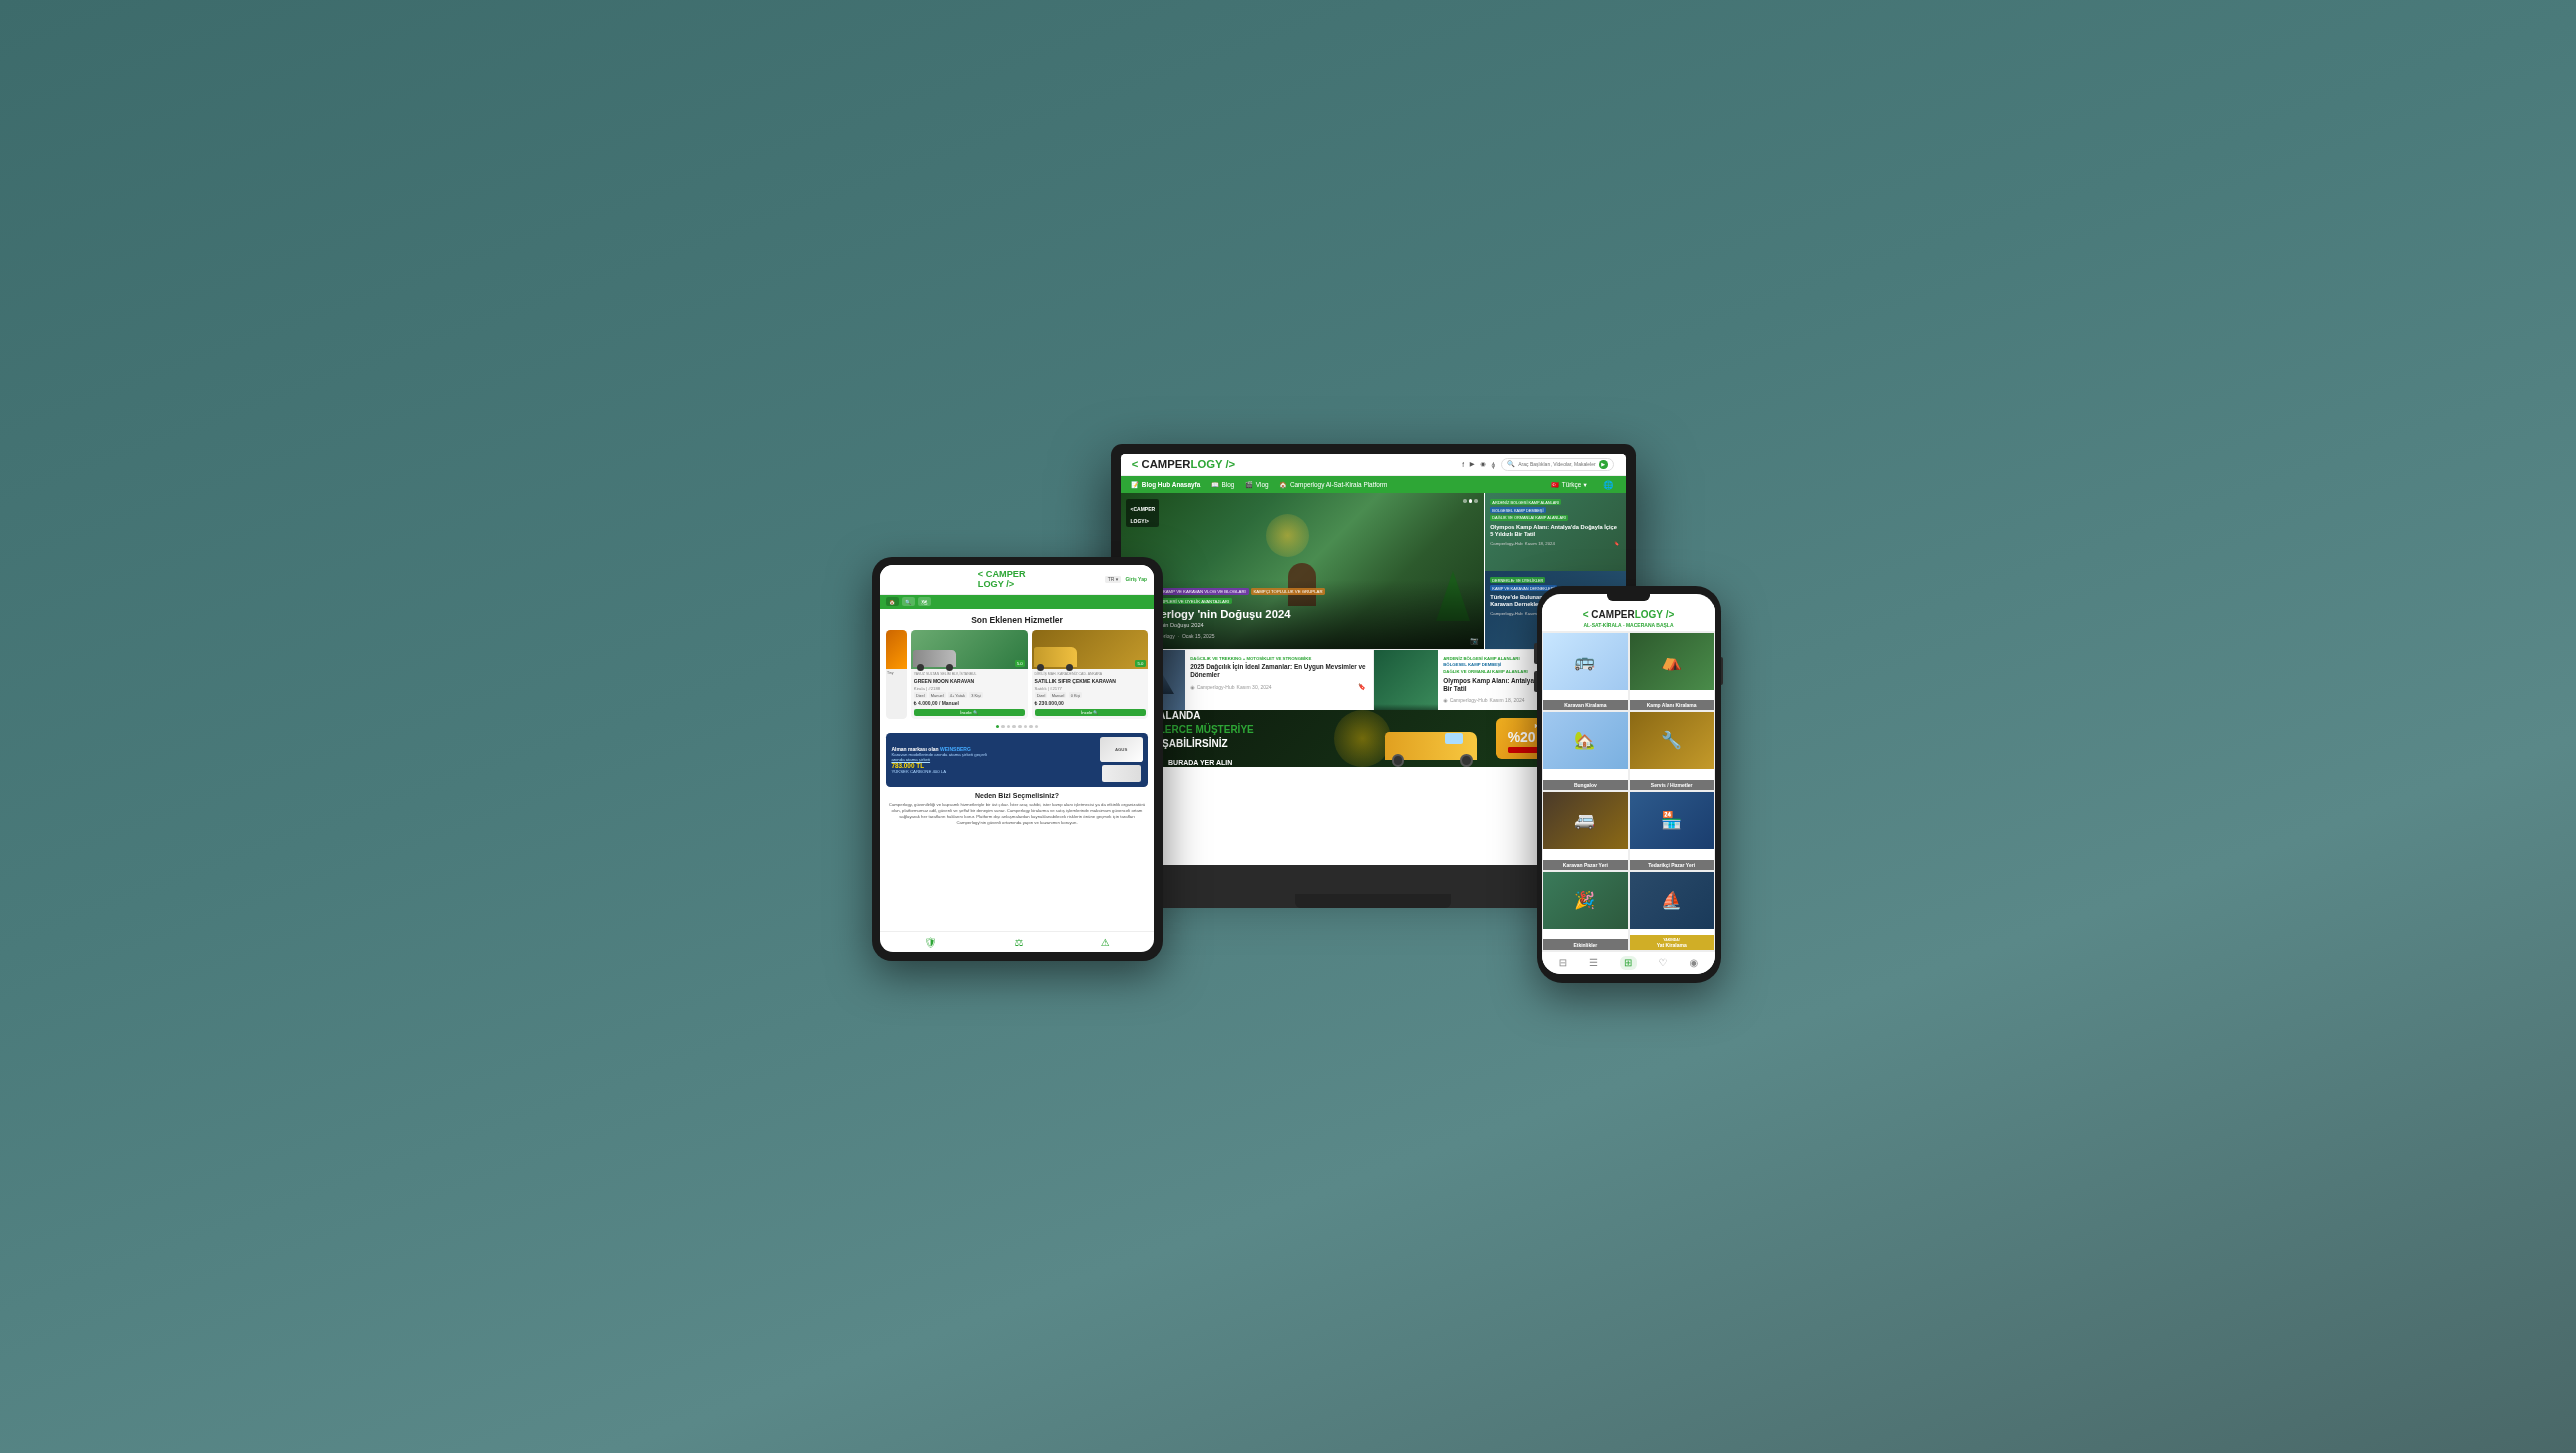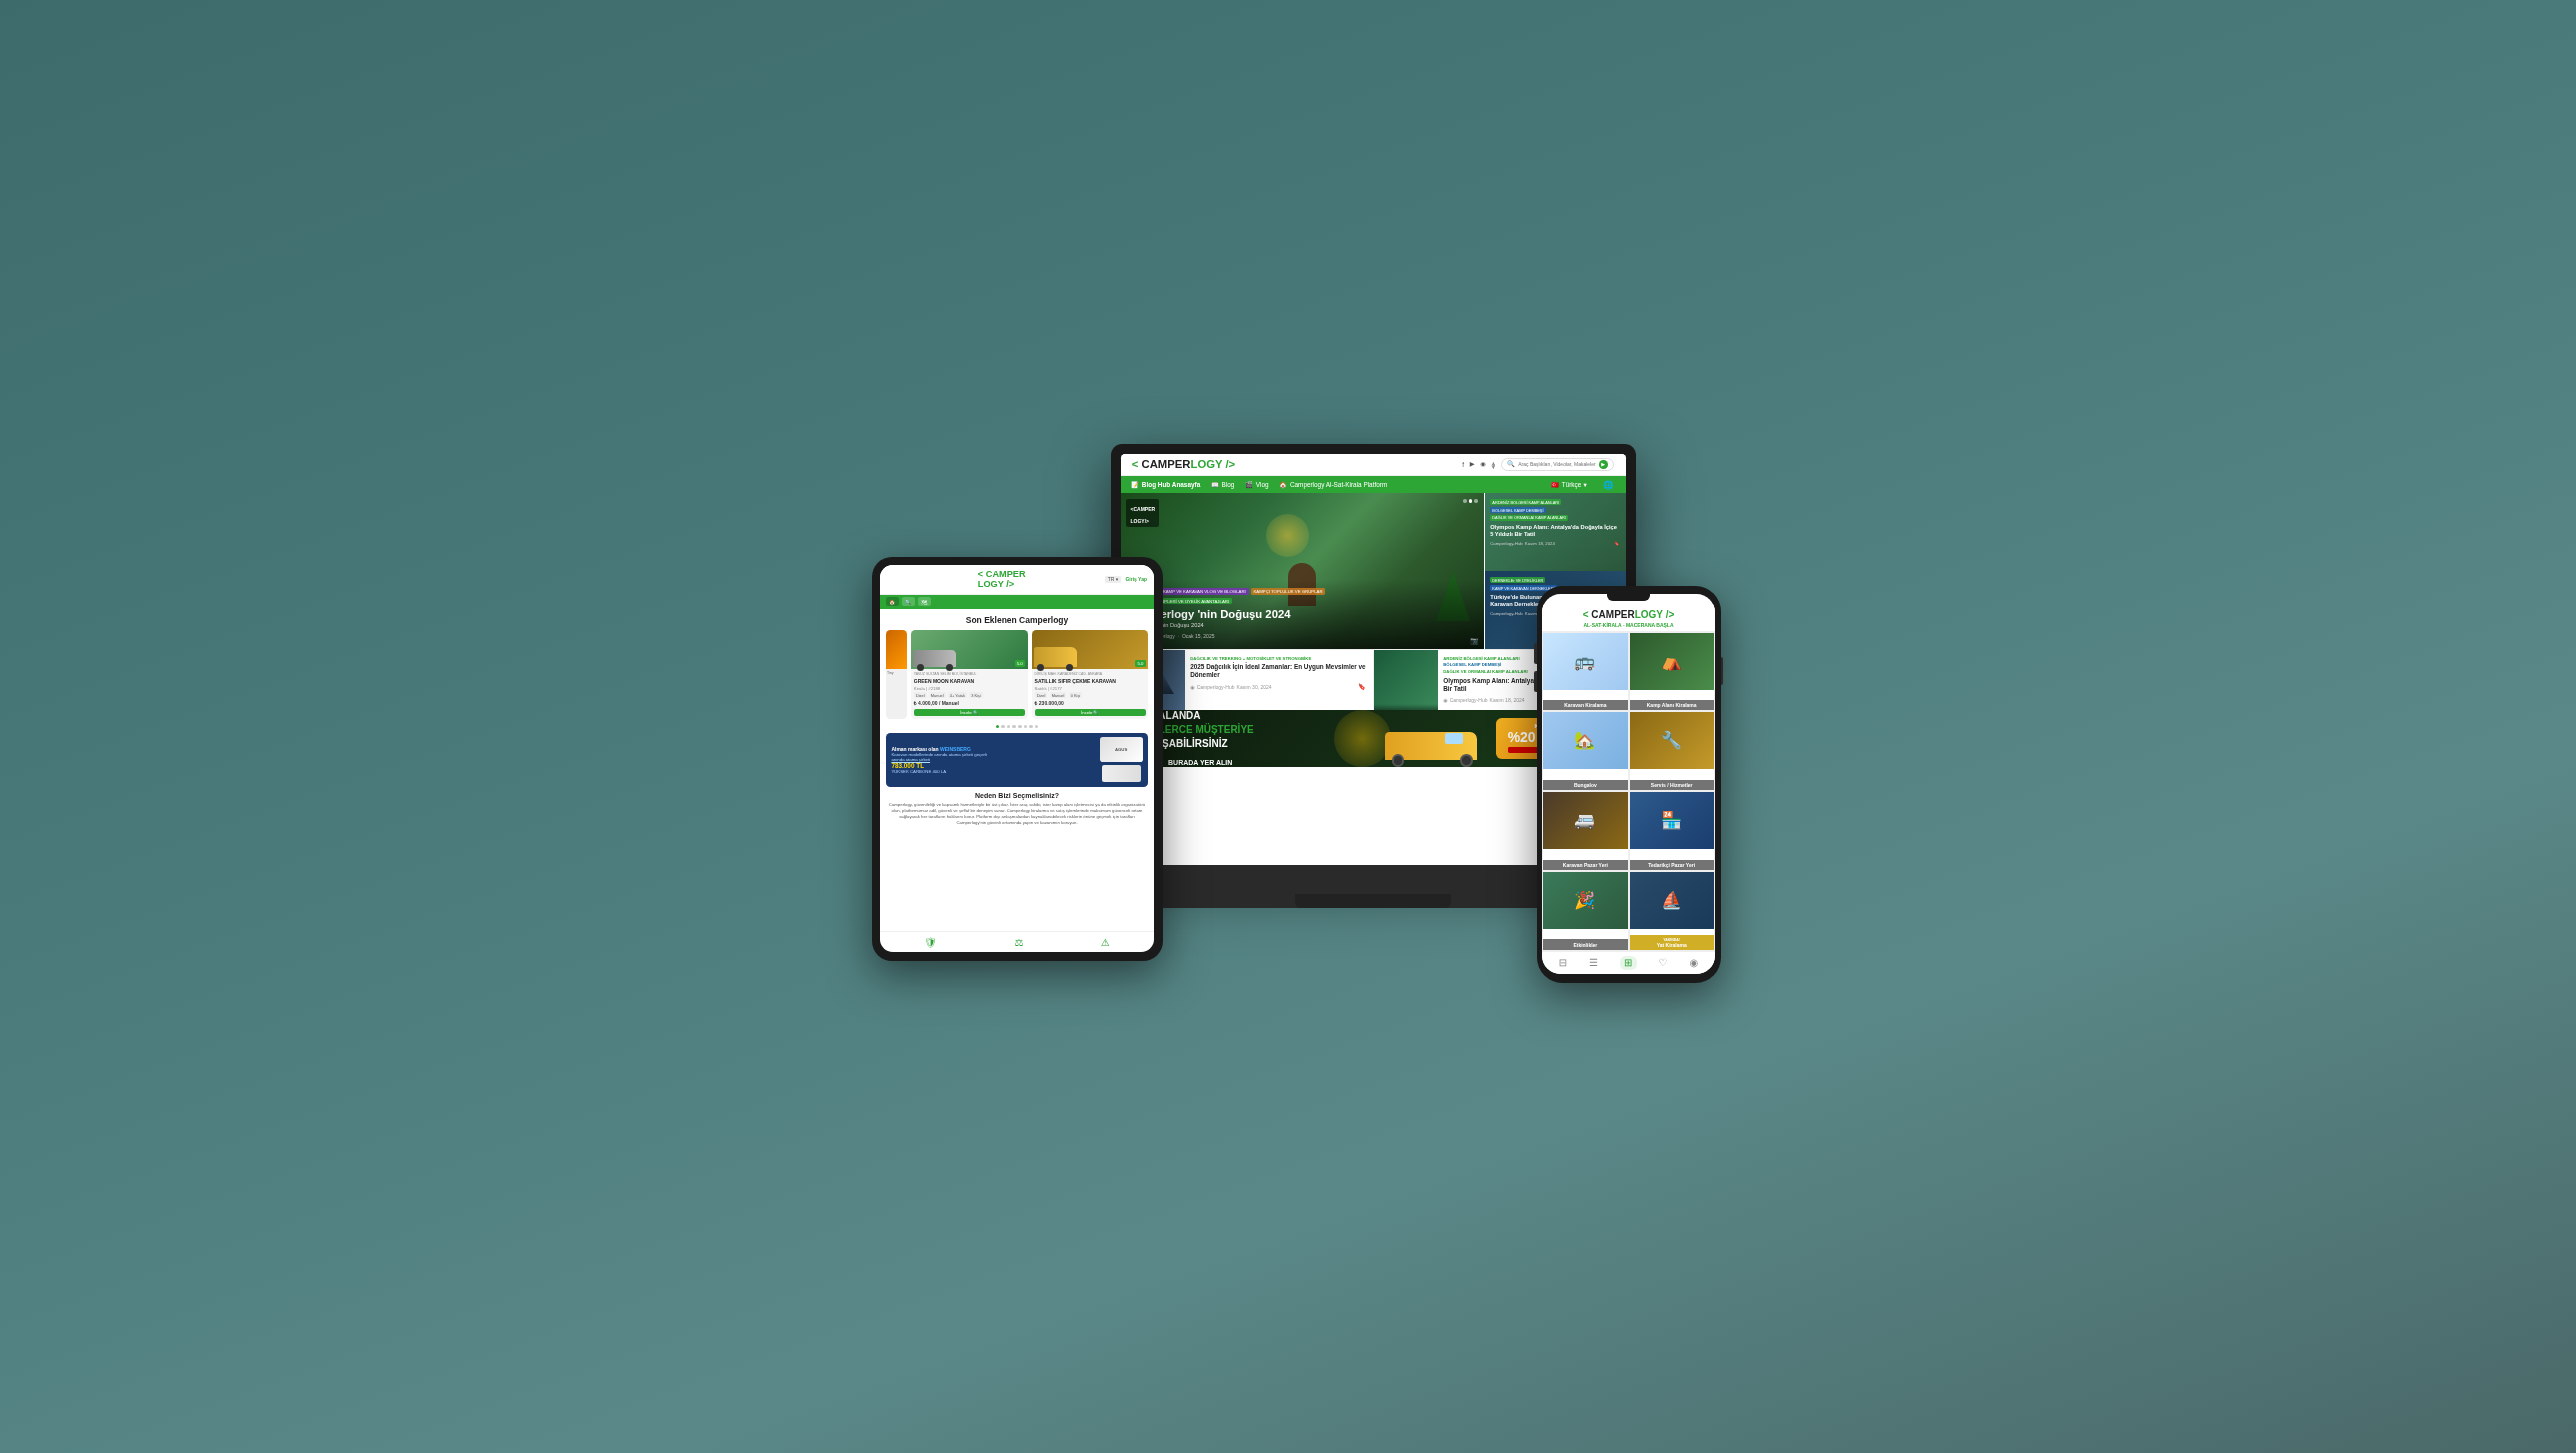--- a/index.html
+++ b/index.html
@@ -421,21 +421,21 @@
       </div>
 
       <div class="tablet-nav-bar">
         <div class="tablet-nav-btn" style="background:rgba(0,0,0,0.2);">🏠</div>
         <div class="tablet-nav-btn">🔍</div>
         <div class="tablet-nav-btn">🗺</div>
       </div>
 
       <div class="tablet-content">
 
-        <div class="tablet-section-title">Son Eklenen Camperlogy</div>
+        <div class="tablet-section-title">Son Eklenen Hizmetler</div>
 
         <div class="tablet-cards">
 
           <div class="tablet-card" style="max-width:21px;background:#f0f0f0;overflow:hidden;">
             <div style="width:21px;height:39px;background:linear-gradient(135deg,#cc6600,#ff9900);"></div>
             <div style="padding:1.4px;font-size:3.5px;color:#666;">Tiny</div>
           </div>
 
           <div class="tablet-card">
             <div class="tablet-card-img green-van">

